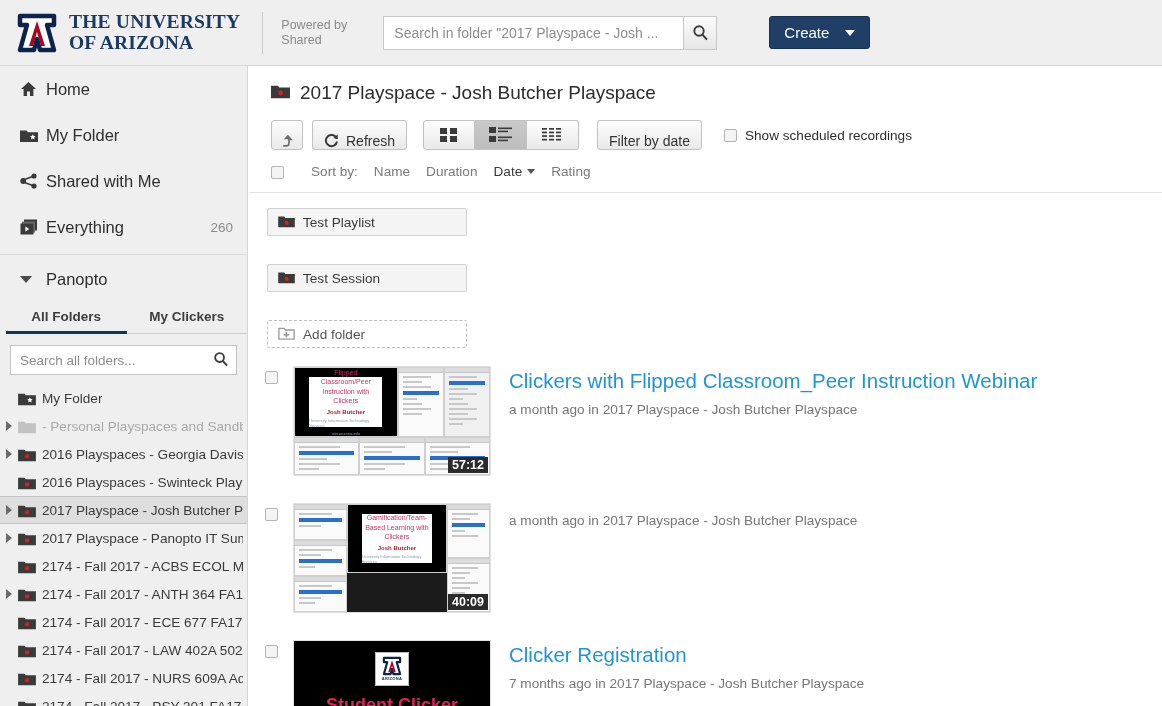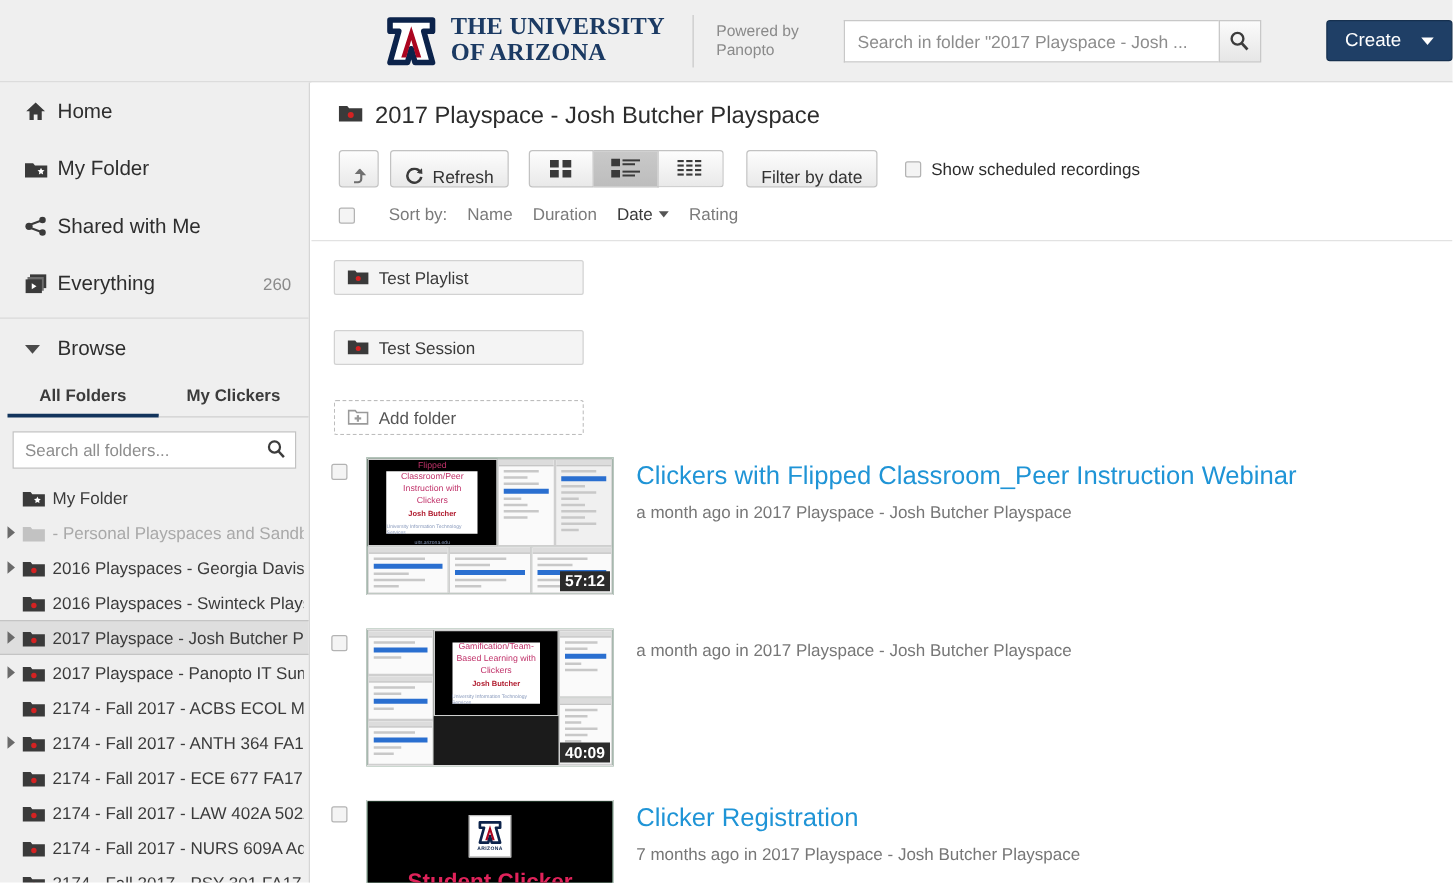--- a/index.html
+++ b/index.html
@@ -7,21 +7,21 @@
     width: 1162px; height: 706px;
     font-family: "Liberation Sans", sans-serif;
     background: #ffffff;
     overflow: hidden;
   }
 
   
   #topbar {
     position: absolute; left: 0; top: 0; width: 1162px; height: 66px;
     background: #efefef; border-bottom: 1px solid #d6d6d6;
-    display: flex; align-items: center; justify-content: flex-end;
+    display: flex; align-items: center;
   }
   #brand { display: flex; align-items: center; padding-left: 14px; height: 100%; }
   .ua-logo { width: 46px; height: 42px; flex: 0 0 auto; }
   .ua-words {
     margin-left: 9px; color: #1b3a63; line-height: 1.05;
     font-family: "Liberation Serif", serif; letter-spacing: .2px;
   }
   .ua-words .l1 { font-size: 19.5px; font-weight: 700; }
   .ua-words .l2 { font-size: 19.5px; font-weight: 700; }
   .brand-divider {
@@ -227,21 +227,21 @@
       <path d="M23 9 L31 34 H27 L23 20 L19 34 H15 Z" fill="#ab0520"></path>
     </svg>
     <div class="ua-words">
       <div class="l1">THE UNIVERSITY</div>
       <div class="l2">OF ARIZONA</div>
     </div>
   </div>
   <div class="brand-divider"></div>
   <div id="powered">
     <div>Powered by</div>
-    <div>Panopto</div>
+    <div>Shared</div>
   </div>
   <div id="searchwrap">
     <input id="search-input" type="text" placeholder="Search in folder &quot;2017 Playspace - Josh ..." style="">
     <div id="search-btn">
       <svg width="17" height="17" viewBox="0 0 17 17">
         <circle cx="7" cy="7" r="4.7" fill="none" stroke="#3c3c3c" stroke-width="1.9"></circle>
         <line x1="10.4" y1="10.6" x2="15" y2="15.6" stroke="#3c3c3c" stroke-width="2.1"></line>
       </svg>
     </div>
   </div>
@@ -298,21 +298,21 @@
       </svg>
     </span>
     <span class="lbl">Everything</span>
     <span class="cnt">260</span>
   </div>
 
   <div class="nav-sep"></div>
 
   <div id="browse-row">
     <span class="caret-open"></span>
-    <span>Browse</span>
+    <span>Panopto</span>
   </div>
 
   <div id="folder-tabs">
     <div class="ftab active">All Folders</div>
     <div class="ftab">My Clickers</div>
   </div>
 
   <div id="folder-search-wrap">
     <input id="folder-search" type="text" placeholder="Search all folders..." style="">
     <span id="folder-search-icon">

